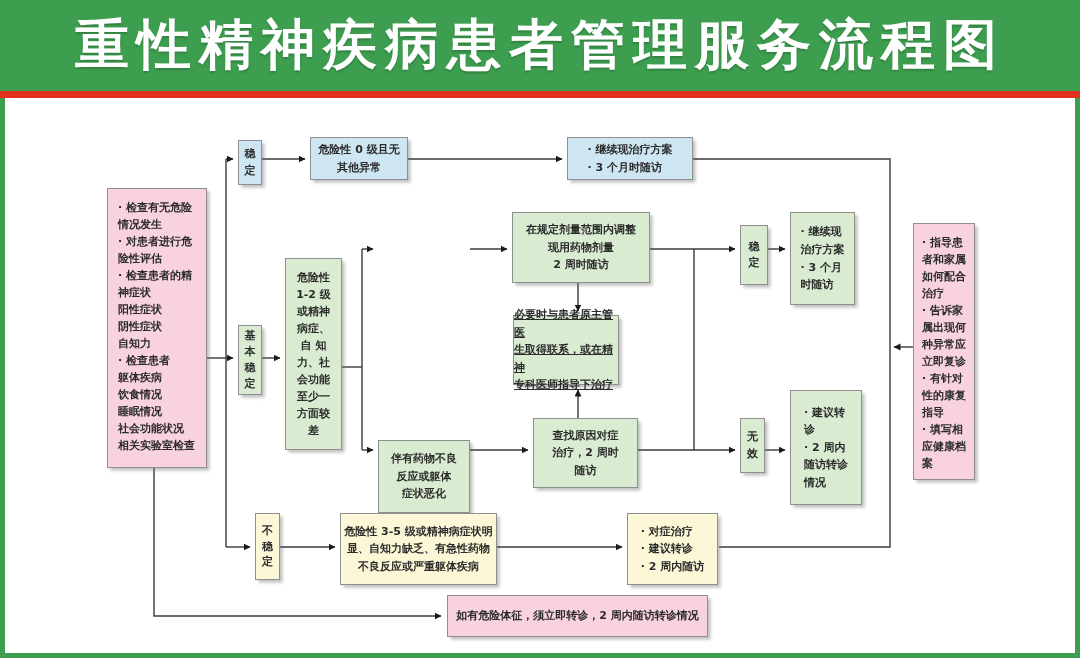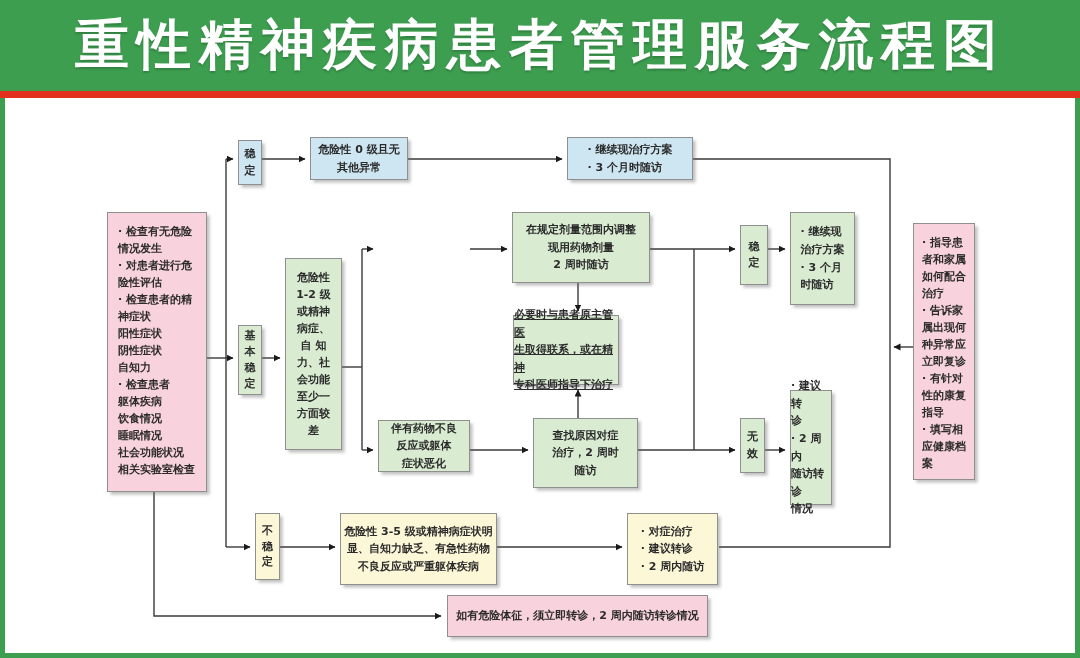--- a/index.html
+++ b/index.html
@@ -89,21 +89,21 @@
       <path d="M768,249 H785" marker-end="url(#ah)"></path>
       <path d="M765,450 H785" marker-end="url(#ah)"></path>
 
       <path d="M280,547 H335" marker-end="url(#ah)"></path>
       <path d="M497,547 H622" marker-end="url(#ah)"></path>
 
       <path d="M154,468 V616 H441" marker-end="url(#ah)"></path>
     </g>
   </svg>
 
-  <div class="node pink list" style="left:107px;top:188px;width:100px;height:280px;margin-top:24px;">· 检查有无危险
+  <div class="node pink list" style="left:107px;top:188px;width:100px;height:280px;">· 检查有无危险
 情况发生
 · 对患者进行危
 险性评估
 · 检查患者的精
 神症状
 阳性症状
 阴性症状
 自知力
 · 检查患者
 躯体疾病
@@ -132,36 +132,36 @@
 会功能
 至少一
 方面较
 差</div>
   <div class="node green" style="left:512px;top:212px;width:138px;height:71px;">在规定剂量范围内调整
 现用药物剂量
 2 周时随访</div>
   <div class="node green ta-l" style="left:513px;top:315px;width:106px;height:70px;text-decoration:underline;">必要时与患者原主管医
 生取得联系，或在精神
 专科医师指导下治疗</div>
-  <div class="node green" style="left:378px;top:420px;width:92px;height:52px;">伴有药物不良
+  <div class="node green" style="left:378px;top:440px;width:92px;height:73px;">伴有药物不良
 反应或躯体
 症状恶化</div>
   <div class="node green" style="left:533px;top:418px;width:105px;height:70px;">查找原因对症
 治疗，2 周时
 随访</div>
 
   <div class="node green" style="left:740px;top:225px;width:28px;height:60px;line-height:1.5;">稳
 定</div>
   <div class="node green ta-l" style="left:790px;top:212px;width:65px;height:93px;">· 继续现
 治疗方案
 · 3 个月
 时随访</div>
   <div class="node green" style="left:740px;top:418px;width:25px;height:55px;line-height:1.5;">无
 效</div>
-  <div class="node green ta-l" style="left:790px;top:390px;width:42px;height:115px;">· 建议转
+  <div class="node green ta-l" style="left:790px;top:390px;width:72px;height:115px;">· 建议转
 诊
 · 2 周内
 随访转诊
 情况</div>
 
   <div class="node pink list" style="left:913px;top:223px;width:62px;height:257px;padding:10px 4px 4px 8px;">· 指导患
 者和家属
 如何配合
 治疗
 · 告诉家

